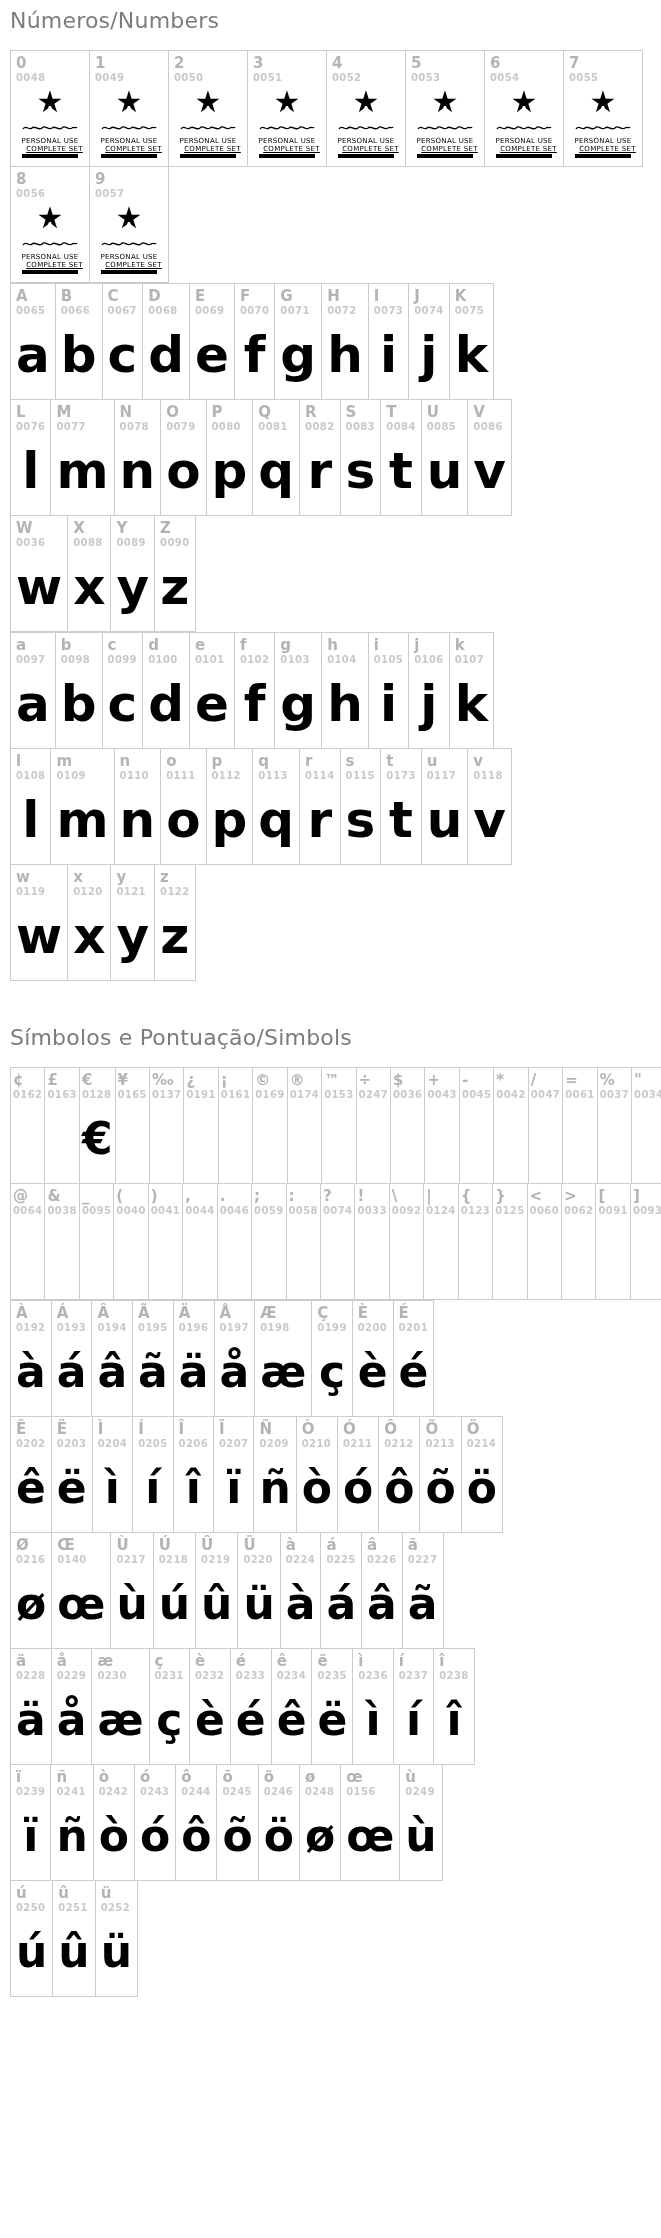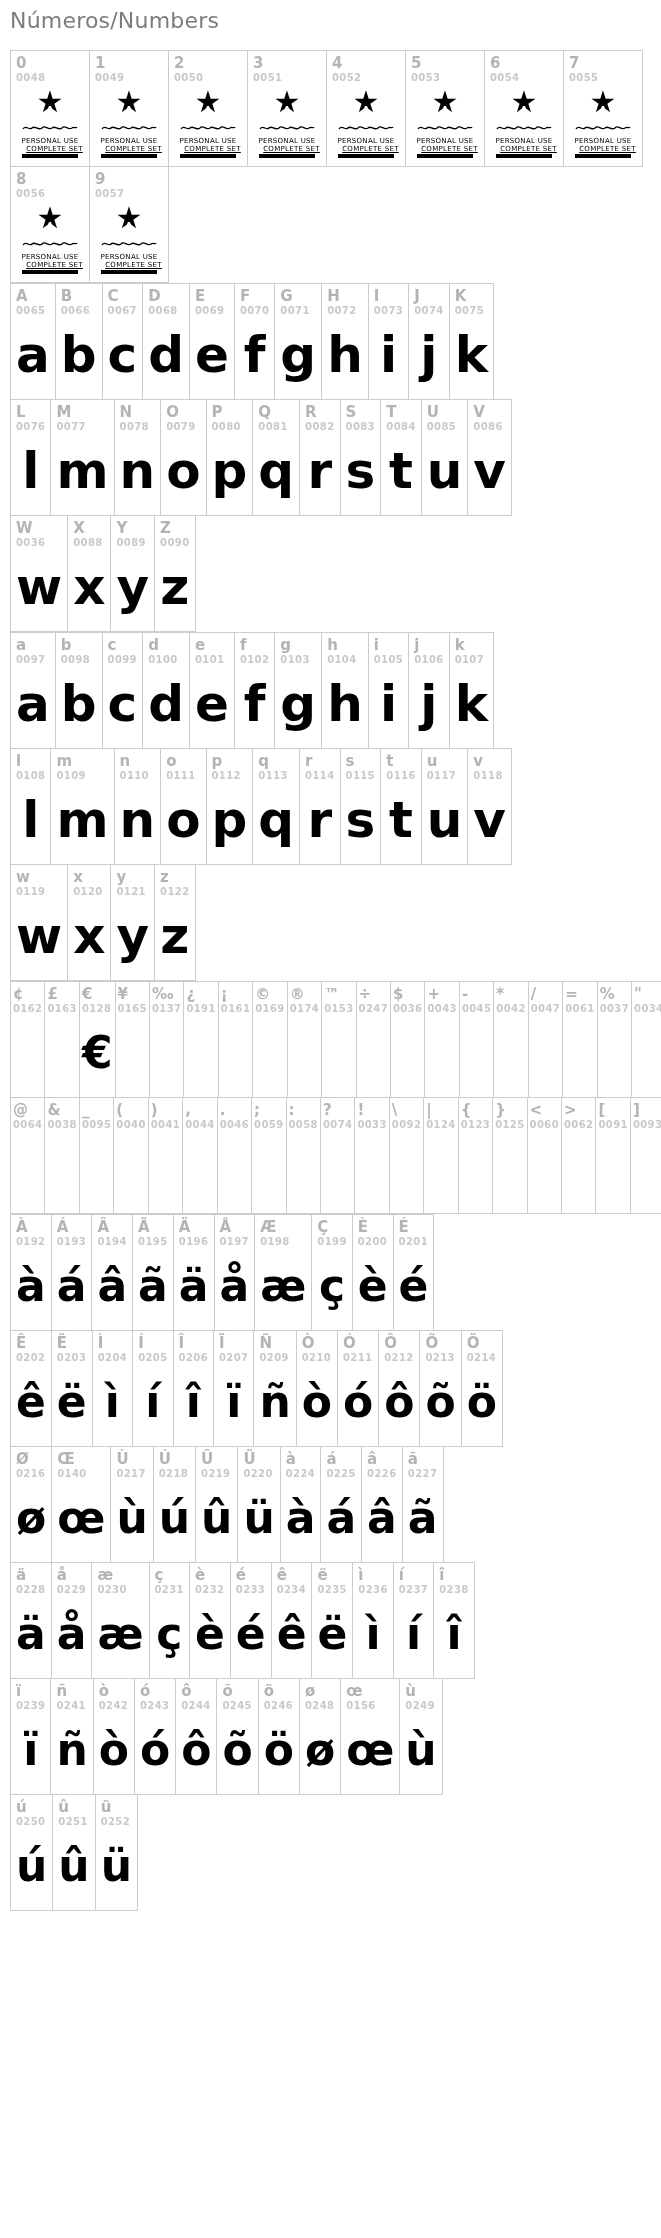--- a/index.html
+++ b/index.html
@@ -598,21 +598,21 @@
         </div>
         <div class="cell">
           <div class="cell-char">s</div>
           <div class="cell-code">0115</div>
           <div class="glyph-area">
             <span class="glyph">s</span>
           </div>
         </div>
         <div class="cell">
           <div class="cell-char">t</div>
-          <div class="cell-code">0116</div>
+          <div class="cell-code">0173</div>
           <div class="glyph-area">
             <span class="glyph">t</span>
           </div>
         </div>
         <div class="cell">
           <div class="cell-char">u</div>
           <div class="cell-code">0117</div>
           <div class="glyph-area">
             <span class="glyph">u</span>
           </div>
@@ -649,20 +649,21 @@
         </div>
         <div class="cell">
           <div class="cell-char">z</div>
           <div class="cell-code">0122</div>
           <div class="glyph-area">
             <span class="glyph">z</span>
           </div>
         </div>
       </div>
     </div>
+    <h2 class="section-heading">Símbolos e Pontuação/Simbols</h2>
     <div class="grid section-symbols">
       <div class="grid-row">
         <div class="cell">
           <div class="cell-char">¢</div>
           <div class="cell-code">0162</div>
           <div class="glyph-area"></div>
         </div>
         <div class="cell">
           <div class="cell-char">£</div>
           <div class="cell-code">0163</div>

